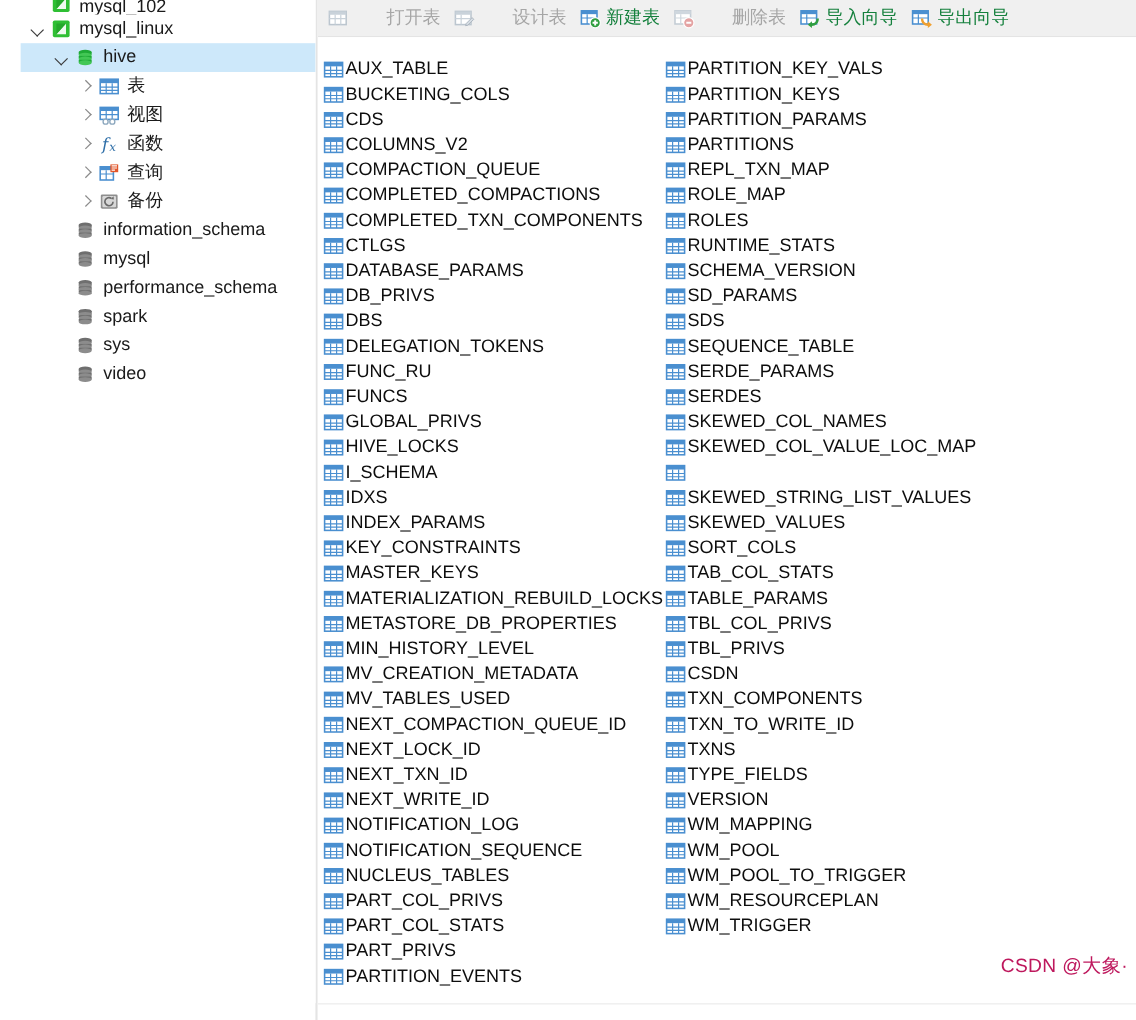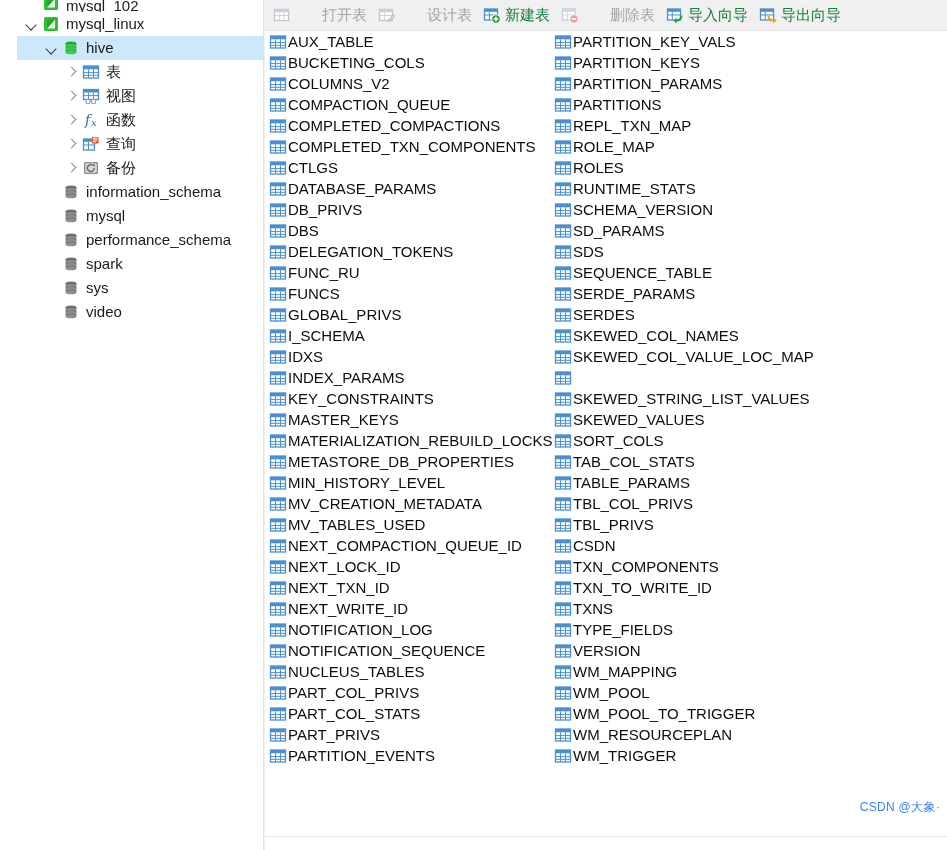--- a/index.html
+++ b/index.html
@@ -119,21 +119,21 @@
 
   #list-area {
     flex: 1 1 auto;
     position: relative;
     background: #ffffff;
     overflow: hidden;
     padding-top: 4px;
   }
   .col {
     position: absolute;
-    top: 0;
+    top: 16px;
   }
   #col-left { left: 4px; }
   #col-right { left: 289px; }
   .titem {
     display: flex;
     align-items: center;
     height: 21px;
     line-height: 21px;
     font-size: 15px;
     color: #0d0d0d;
@@ -150,22 +150,22 @@
     flex: 0 0 14px;
     background: #ffffff;
     border-top: 1px solid #e9e9e9;
   }
 
   
   #watermark {
     position: absolute;
     right: 10px;
     bottom: 20px;
-    font-size: 12px;
-    color: #3b82f6;
+    font-size: 16px;
+    color: #be185d;
     letter-spacing: .3px;
     white-space: nowrap;
   }
 
   
   #osbar {
     height: 14px;
     flex: 0 0 14px;
     background: #efefef;
     border-top: 1px solid #dcdcdc;
@@ -481,20 +481,28 @@
                   <path d="M1.5 9.6 H16.5 M1.5 12.3 H16.5 M6.5 6.3 V15 M11.5 6.3 V15" stroke="#4a8fd0" stroke-width="1"></path>
                 </svg></span>
               <span>BUCKETING_COLS</span>
             </div>
             <div class="titem">
               <span class="tic"><svg width="18" height="18" viewBox="0 0 18 18">
                   <rect x="1.5" y="3" width="15" height="12" fill="#ffffff" stroke="#4a8fd0" stroke-width="1.3"></rect>
                   <rect x="1.5" y="3" width="15" height="3.3" fill="#4a8fd0"></rect>
                   <path d="M1.5 9.6 H16.5 M1.5 12.3 H16.5 M6.5 6.3 V15 M11.5 6.3 V15" stroke="#4a8fd0" stroke-width="1"></path>
                 </svg></span>
+              <span>CDS</span>
+            </div>
+            <div class="titem">
+              <span class="tic"><svg width="18" height="18" viewBox="0 0 18 18">
+                  <rect x="1.5" y="3" width="15" height="12" fill="#ffffff" stroke="#4a8fd0" stroke-width="1.3"></rect>
+                  <rect x="1.5" y="3" width="15" height="3.3" fill="#4a8fd0"></rect>
+                  <path d="M1.5 9.6 H16.5 M1.5 12.3 H16.5 M6.5 6.3 V15 M11.5 6.3 V15" stroke="#4a8fd0" stroke-width="1"></path>
+                </svg></span>
               <span>COLUMNS_V2</span>
             </div>
             <div class="titem">
               <span class="tic"><svg width="18" height="18" viewBox="0 0 18 18">
                   <rect x="1.5" y="3" width="15" height="12" fill="#ffffff" stroke="#4a8fd0" stroke-width="1.3"></rect>
                   <rect x="1.5" y="3" width="15" height="3.3" fill="#4a8fd0"></rect>
                   <path d="M1.5 9.6 H16.5 M1.5 12.3 H16.5 M6.5 6.3 V15 M11.5 6.3 V15" stroke="#4a8fd0" stroke-width="1"></path>
                 </svg></span>
               <span>COMPACTION_QUEUE</span>
             </div>
@@ -570,20 +578,28 @@
                 </svg></span>
               <span>FUNCS</span>
             </div>
             <div class="titem">
               <span class="tic"><svg width="18" height="18" viewBox="0 0 18 18">
                   <rect x="1.5" y="3" width="15" height="12" fill="#ffffff" stroke="#4a8fd0" stroke-width="1.3"></rect>
                   <rect x="1.5" y="3" width="15" height="3.3" fill="#4a8fd0"></rect>
                   <path d="M1.5 9.6 H16.5 M1.5 12.3 H16.5 M6.5 6.3 V15 M11.5 6.3 V15" stroke="#4a8fd0" stroke-width="1"></path>
                 </svg></span>
               <span>GLOBAL_PRIVS</span>
+            </div>
+            <div class="titem">
+              <span class="tic"><svg width="18" height="18" viewBox="0 0 18 18">
+                  <rect x="1.5" y="3" width="15" height="12" fill="#ffffff" stroke="#4a8fd0" stroke-width="1.3"></rect>
+                  <rect x="1.5" y="3" width="15" height="3.3" fill="#4a8fd0"></rect>
+                  <path d="M1.5 9.6 H16.5 M1.5 12.3 H16.5 M6.5 6.3 V15 M11.5 6.3 V15" stroke="#4a8fd0" stroke-width="1"></path>
+                </svg></span>
+              <span>HIVE_LOCKS</span>
             </div>
             <div class="titem">
               <span class="tic"><svg width="18" height="18" viewBox="0 0 18 18">
                   <rect x="1.5" y="3" width="15" height="12" fill="#ffffff" stroke="#4a8fd0" stroke-width="1.3"></rect>
                   <rect x="1.5" y="3" width="15" height="3.3" fill="#4a8fd0"></rect>
                   <path d="M1.5 9.6 H16.5 M1.5 12.3 H16.5 M6.5 6.3 V15 M11.5 6.3 V15" stroke="#4a8fd0" stroke-width="1"></path>
                 </svg></span>
               <span>I_SCHEMA</span>
             </div>
             <div class="titem">

